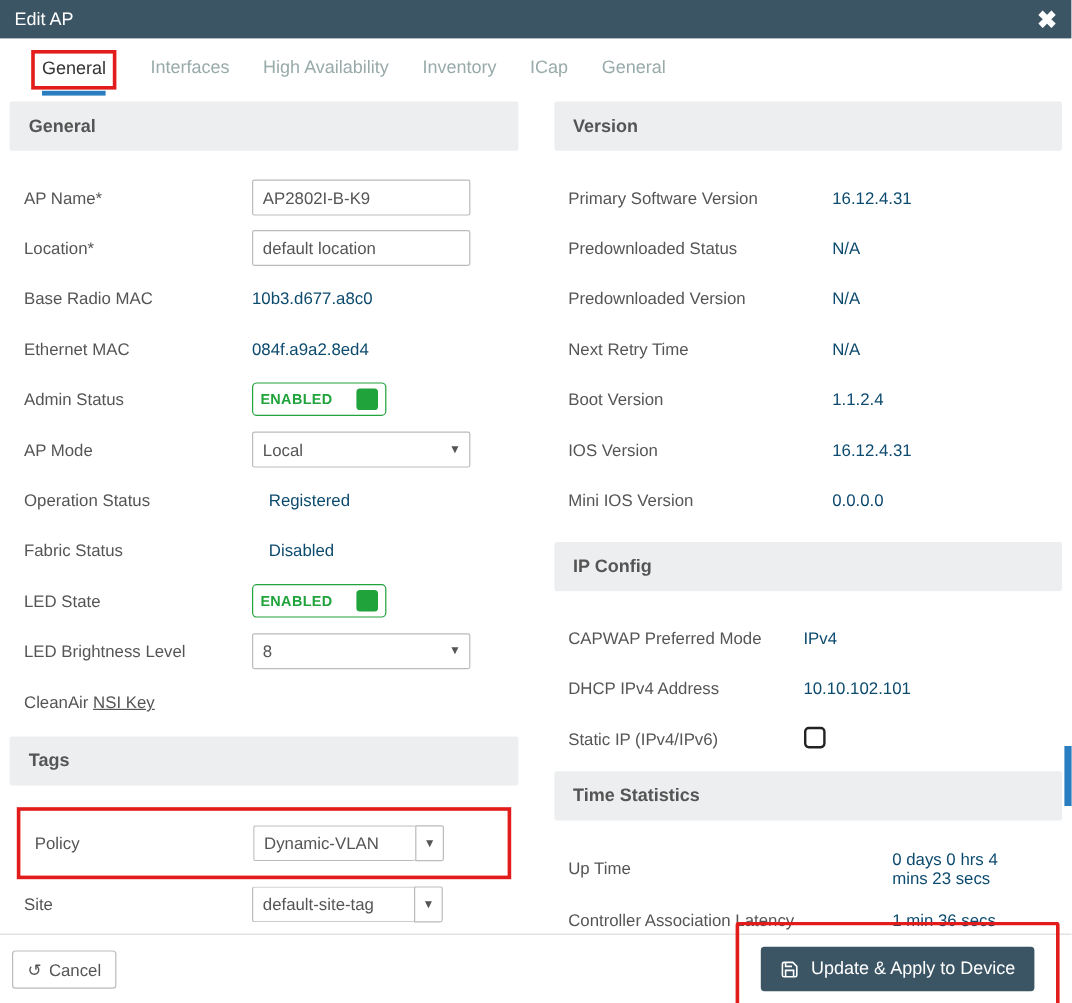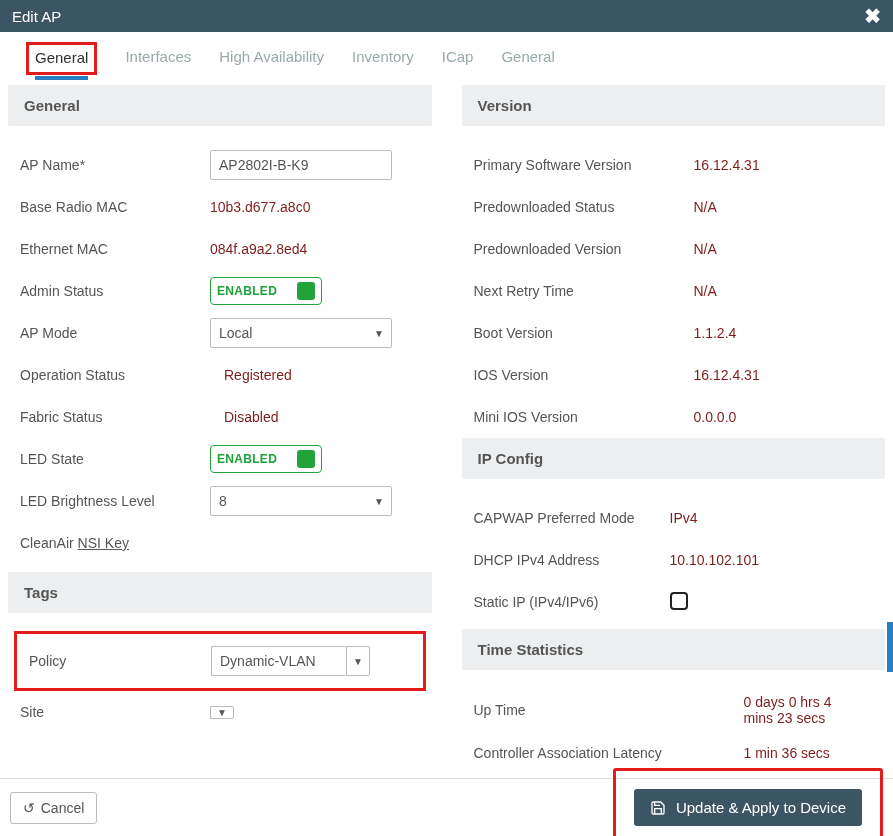--- a/index.html
+++ b/index.html
@@ -65,21 +65,21 @@
     border-radius: 2px;
   }
   .row {
     display: flex;
     align-items: center;
     padding: 6px 12px;
     min-height: 42px;
     gap: 10px;
   }
   .row .lbl { flex: 0 0 180px; }
-  .row .val { flex: 1; color:#7f1d1d; }
+  .row .val { flex: 1; color:#0c4a6e; }
   .colR .row .lbl { flex: 0 0 210px; }
   .colR .row .val { flex: 0 0 180px; }
   input.txt, select.sel {
     width: 182px;
     padding: 6px 8px;
     border: 1px solid #bbb;
     border-radius: 2px;
     font-size: 14px;
     color:#555;
   }
@@ -155,20 +155,24 @@
   <div class="cols">
 
     <div class="col">
       <div class="section-hdr">General</div>
 
       <div class="row">
         <div class="lbl">AP Name*</div>
         <input class="txt" value="AP2802I-B-K9" style="">
       </div>
       <div class="row">
+        <div class="lbl">Location*</div>
+        <input class="txt" value="default location" style="">
+      </div>
+      <div class="row">
         <div class="lbl">Base Radio MAC</div>
         <div class="val">10b3.d677.a8c0</div>
       </div>
       <div class="row">
         <div class="lbl">Ethernet MAC</div>
         <div class="val">084f.a9a2.8ed4</div>
       </div>
       <div class="row">
         <div class="lbl">Admin Status</div>
         <div class="toggle">
@@ -220,20 +224,21 @@
             <input class="txt" value="Dynamic-VLAN" style="">
             <div class="btn">
                 <span>▼</span>
               </div>
           </div>
         </div>
       </div>
       <div class="row">
         <div class="lbl">Site</div>
         <div class="tag-dd">
+          <input class="txt" value="default-site-tag" style="">
           <div class="btn">
               <span>▼</span>
             </div>
         </div>
       </div>
     </div>
 
     <div class="col colR">
       <div class="section-hdr">Version</div>
       <div class="row">
@@ -258,21 +263,21 @@
         </div>
       <div class="row">
           <div class="lbl">IOS Version</div>
           <div class="val">16.12.4.31</div>
         </div>
       <div class="row">
           <div class="lbl">Mini IOS Version</div>
           <div class="val">0.0.0.0</div>
         </div>
 
-      <div class="section-hdr" style="margin-top:0">IP Config</div>
+      <div class="section-hdr" style="margin-top:14px">IP Config</div>
       <div class="row">
           <div class="lbl" style="flex-basis:186px">CAPWAP Preferred Mode</div>
           <div class="val">IPv4</div>
         </div>
       <div class="row">
           <div class="lbl" style="flex-basis:186px">DHCP IPv4 Address</div>
           <div class="val">10.10.102.101</div>
         </div>
       <div class="row">
           <div class="lbl" style="flex-basis:186px">Static IP (IPv4/IPv6)</div>

